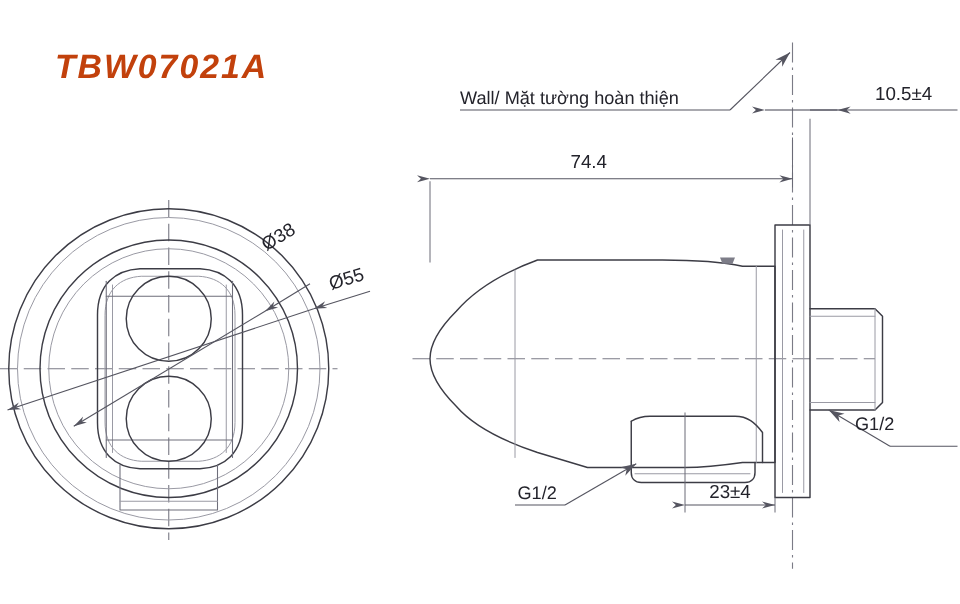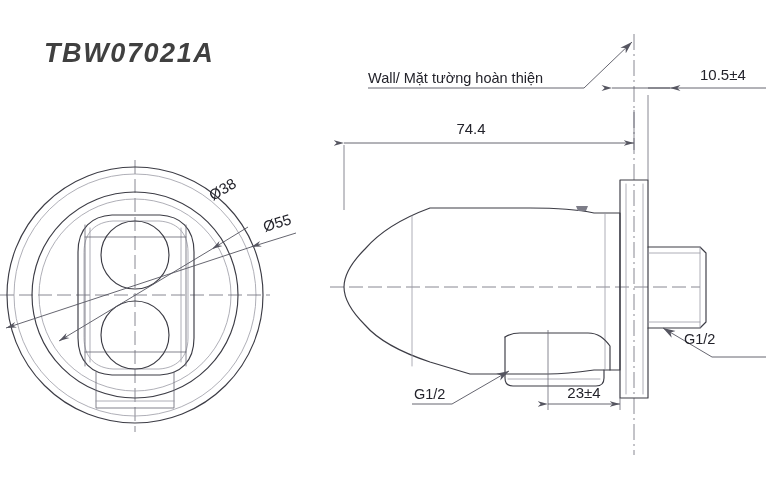--- a/index.html
+++ b/index.html
@@ -22,21 +22,21 @@
   }
   .title-text {
     position: absolute;
     left: 44px;
     top: 38px;
     font-family: "Liberation Sans", sans-serif;
     font-size: 27px;
     font-weight: bold;
     font-style: italic;
     letter-spacing: 1.6px;
-    color: #404040;
+    color: #c2410c;
     white-space: nowrap;
   }
   svg { display: block; }
   .ln      { stroke: #3c3c45; stroke-width: 1.15; fill: none; stroke-linecap: round; stroke-linejoin: round; }
   .ln-thin { stroke: #6e6e7a; stroke-width: 0.85; fill: none; stroke-linecap: round; stroke-linejoin: round; }
   .ln-light{ stroke: #9a9aa4; stroke-width: 0.8;  fill: none; stroke-linecap: round; stroke-linejoin: round; }
   .dim     { stroke: #555560; stroke-width: 0.9;  fill: none; stroke-linecap: butt; }
   .ext     { stroke: #6a6a76; stroke-width: 0.8;  fill: none; }
   .center  { stroke: #7b7b86; stroke-width: 0.9;  fill: none; stroke-dasharray: 14 5; }
   .centerdd{ stroke: #7b7b86; stroke-width: 0.9;  fill: none; stroke-dasharray: 16 4 2 4; }

